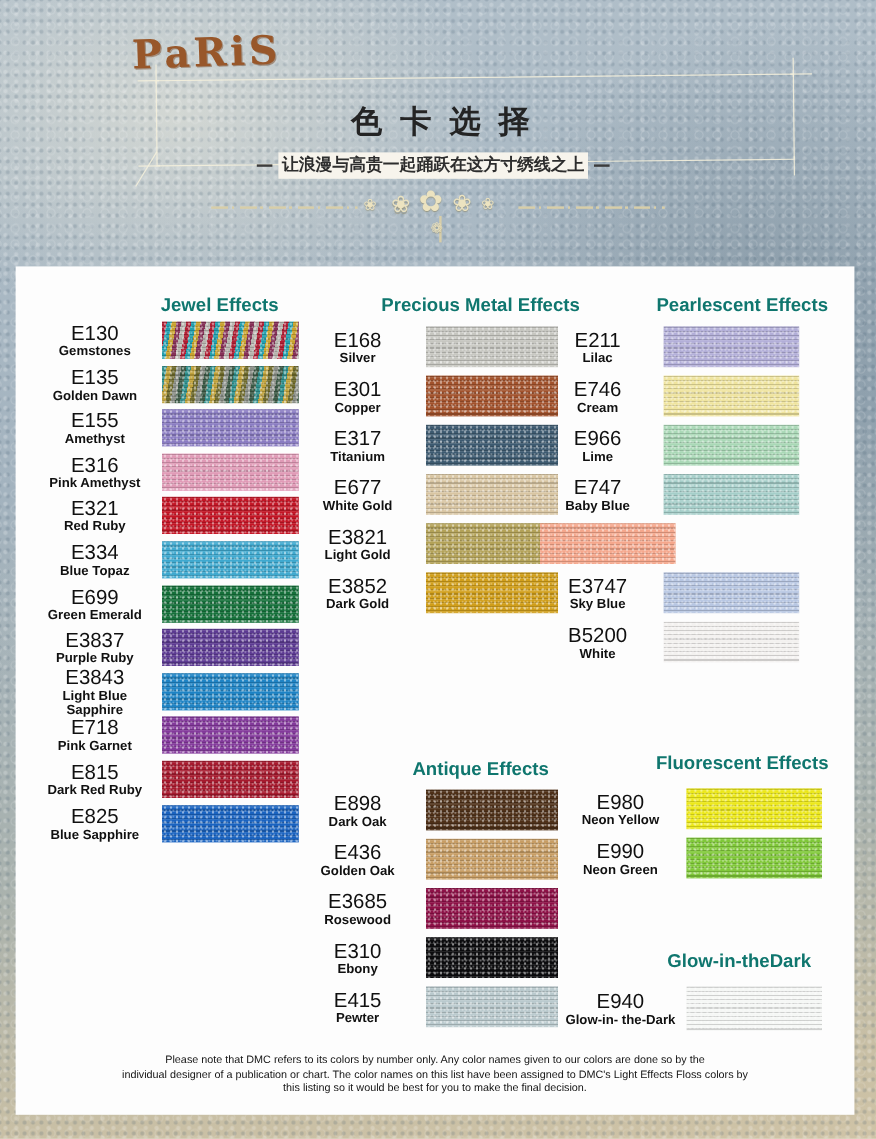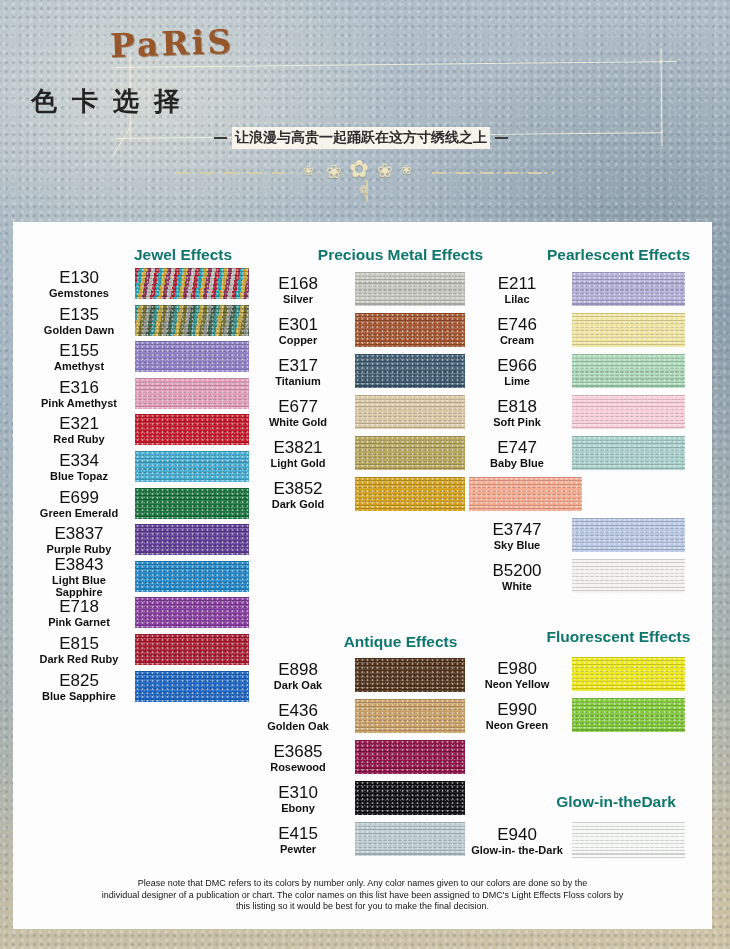--- a/index.html
+++ b/index.html
@@ -23,21 +23,21 @@
   .frame{position:absolute;left:130px;top:64px;width:530px;height:70px;
     border:1px solid rgba(244,239,219,.9);transform:rotate(-0.6deg);}
   .frame i{position:absolute;background:rgba(244,239,219,.9);display:block;}
   .frame .t1{left:-16px;top:-1px;width:18px;height:1px;}
   .frame .t2{left:-1px;top:-14px;width:1px;height:16px;}
   .frame .t3{right:-16px;top:-1px;width:18px;height:1px;}
   .frame .t4{right:-1px;top:-14px;width:1px;height:16px;}
   .frame .t5{left:-10px;bottom:-20px;width:1px;height:34px;transform:rotate(32deg);}
   .frame .t6{left:-16px;bottom:-1px;width:18px;height:1px;}
   .frame .t7{right:-1px;bottom:-14px;width:1px;height:16px;}
-  .page-title{position:absolute;left:16px;right:0;top:84px;font-size:26px;
+  .page-title{position:absolute;left:4px;right:0;top:84px;text-align:center;font-size:26px;
     color:#242424;letter-spacing:15px;text-indent:15px;font-weight:bold;}
   .subtitle-strip{position:absolute;left:232px;top:127px;width:258px;height:22px;background:#f7f4ec;
     display:flex;align-items:center;justify-content:center;font-size:14px;font-weight:bold;color:#2d2d2d;}
   .dash{position:absolute;top:137px;height:2px;width:13px;background:#3c3c3c;}
   .dash-l{left:214px;} .dash-r{left:495px;}
   
   .orn-line{position:absolute;top:172px;width:122px;height:2px;
     background:repeating-linear-gradient(90deg,#d8cea8 0 14px,rgba(0,0,0,0) 14px 17px,#d8cea8 17px 19px,rgba(0,0,0,0) 19px 24px);}
   .orn-l{left:176px;} .orn-r{left:432px;}
   .fl{position:absolute;color:#ece3c0;text-shadow:0 1px 1px rgba(130,120,80,.55);line-height:1;}
@@ -55,21 +55,21 @@
   .sec-h{position:absolute;font-size:15.5px;font-weight:bold;color:#0f766e;text-align:center;}
   .h-jewel{left:100px;top:24px;width:140px;}
   .h-precious{left:300px;top:24px;width:175px;}
   .h-pearl{left:518px;top:24px;width:175px;}
   .h-antique{left:300px;top:411px;width:175px;}
   .h-fluor{left:518px;top:406px;width:175px;}
   .h-glow{left:518px;top:571px;width:170px;}
   .rows{position:absolute;margin-left:12px;}
   .rows-jewel{left:4px;top:46px;}
   .rows-precious{left:225px;top:50px;}
-  .rows-pearl{left:444px;top:50px;}
+  .rows-pearl{left:425px;top:50px;}
   .rows-antique{left:225px;top:436px;}
   .rows-fluor{left:444px;top:435px;}
   .rows-glow{left:444px;top:598px;}
   .row{display:flex;align-items:center;}
   .lbl{text-align:center;flex:none;}
   .code{font-size:17px;color:#101010;line-height:19px;}
   .cname{font-size:11px;color:#101010;line-height:12px;font-weight:bold;}
   .swatch{position:relative;flex:none;overflow:hidden;background:#ccc;}
   .swatch::before{content:"";position:absolute;inset:0;
     background:repeating-linear-gradient(180deg, rgba(0,0,0,.16) 0 1px, rgba(255,255,255,.10) 1px 2px, rgba(0,0,0,0) 2px 3.5px);}
@@ -279,27 +279,20 @@
         </div>
       <div class="row">
           <div class="lbl">
             <div class="code">E966</div>
             <div class="cname">Lime</div>
           </div>
           <div class="swatch" style="background: rgb(169, 216, 182);"></div>
         </div>
       <div class="row">
           <div class="lbl">
-            <div class="code">E818</div>
-            <div class="cname">Soft Pink</div>
-          </div>
-          <div class="swatch" style="background: rgb(248, 205, 217);"></div>
-        </div>
-      <div class="row">
-          <div class="lbl">
             <div class="code">E747</div>
             <div class="cname">Baby Blue</div>
           </div>
           <div class="swatch" style="background: rgb(165, 206, 201);"></div>
         </div>
       <div class="row">
           <div class="swatch" style="background: rgb(245, 167, 140);"></div>
         </div>
       <div class="row">
           <div class="lbl">

